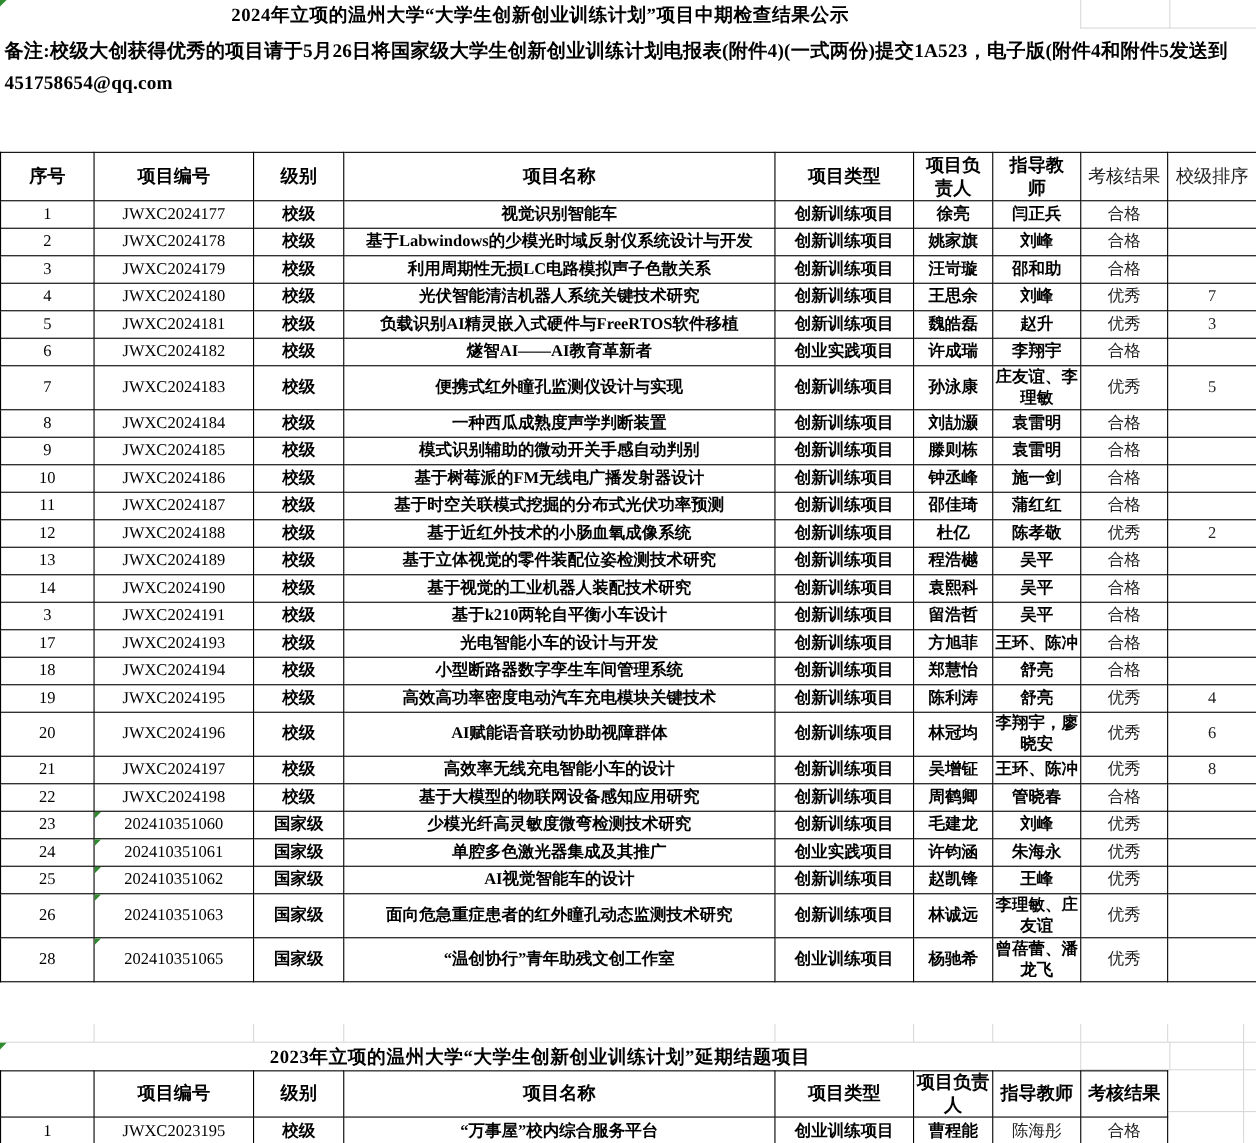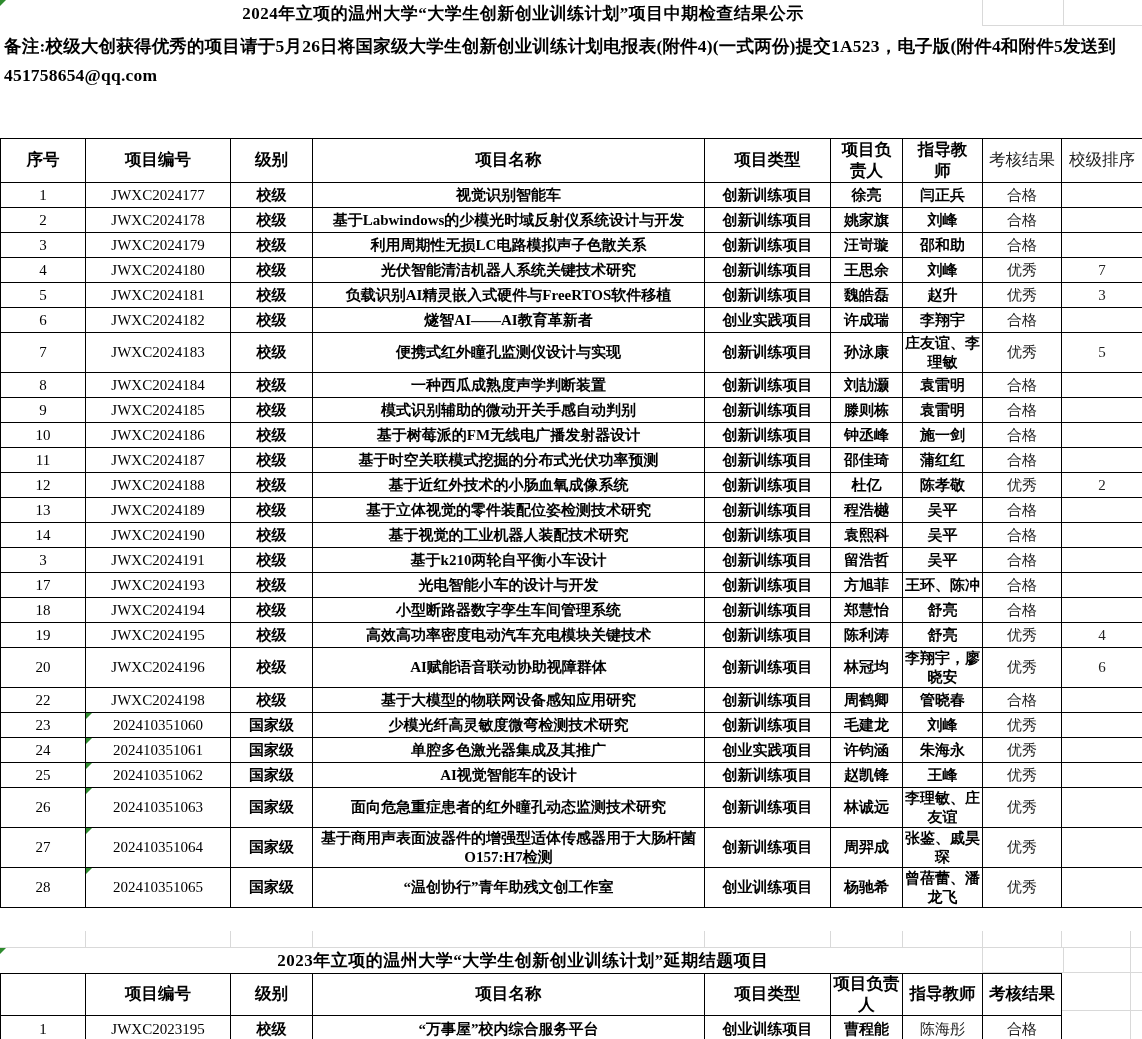--- a/index.html
+++ b/index.html
@@ -3,21 +3,21 @@
 <meta charset="utf-8">
 <style>
   html,body{margin:0;padding:0;background:#fff;}
   body{width:1142px;height:1039px;position:relative;overflow:hidden;
        font-family:"Liberation Serif","DejaVu Serif",serif;color:#000;}
   .abs{position:absolute;}
   
   .title-row{left:0;top:0;width:1142px;height:26px;}
   .title-cell{position:absolute;left:0;top:0;width:982px;height:26px;
       display:flex;align-items:center;justify-content:center;
-      font-weight:bold;font-size:17px;letter-spacing:.5px;margin-left:32px;}
+      font-weight:bold;font-size:17px;letter-spacing:.5px;}
   .ghost{position:absolute;top:0;height:25px;border-left:1px solid #d9d9d9;border-bottom:1px solid #d9d9d9;}
   .note-cell{left:0;top:26px;width:1142px;height:71px;
       font-weight:bold;font-size:17.5px;line-height:29px;padding:6px 4px 0 4px;
       box-sizing:border-box;letter-spacing:.2px;}
   
   table{border-collapse:collapse;table-layout:fixed;background:#fff;}
   td,th{border:1px solid #000;padding:0 2px;text-align:center;vertical-align:middle;
         overflow:hidden;font-size:15px;line-height:1.25;}
   th{font-size:16.5px;white-space:pre-line;}
   th.hb{font-weight:bold;}
@@ -290,20 +290,31 @@
         <td class="num rel">JWXC2024196</td>
         <td class="b">校级</td>
         <td class="b">AI赋能语音联动协助视障群体</td>
         <td class="b">创新训练项目</td>
         <td class="b">林冠均</td>
         <td class="b">李翔宇，廖晓安</td>
         <td class="plain">优秀</td>
         <td class="plain">6</td>
       </tr>
       <tr class="r">
+        <td class="num">21</td>
+        <td class="num rel">JWXC2024197</td>
+        <td class="b">校级</td>
+        <td class="b">高效率无线充电智能小车的设计</td>
+        <td class="b">创新训练项目</td>
+        <td class="b">吴增钲</td>
+        <td class="b">王环、陈冲</td>
+        <td class="plain">优秀</td>
+        <td class="plain">8</td>
+      </tr>
+      <tr class="r">
         <td class="num">22</td>
         <td class="num rel">JWXC2024198</td>
         <td class="b">校级</td>
         <td class="b">基于大模型的物联网设备感知应用研究</td>
         <td class="b">创新训练项目</td>
         <td class="b">周鹤卿</td>
         <td class="b">管晓春</td>
         <td class="plain">合格</td>
         <td class="plain"></td>
       </tr>
@@ -341,31 +352,20 @@
         <td class="plain"></td>
       </tr>
       <tr class="tall">
         <td class="num">26</td>
         <td class="num rel">202410351063<span class="gt"></span></td>
         <td class="b">国家级</td>
         <td class="b">面向危急重症患者的红外瞳孔动态监测技术研究</td>
         <td class="b">创新训练项目</td>
         <td class="b">林诚远</td>
         <td class="b">李理敏、庄友谊</td>
-        <td class="plain">优秀</td>
-        <td class="plain"></td>
-      </tr>
-      <tr class="tall">
-        <td class="num">27</td>
-        <td class="num rel">202410351064<span class="gt"></span></td>
-        <td class="b">国家级</td>
-        <td class="b">基于商用声表面波器件的增强型适体传感器用于大肠杆菌O157:H7检测</td>
-        <td class="b">创新训练项目</td>
-        <td class="b">周羿成</td>
-        <td class="b">张鉴、戚昊琛</td>
         <td class="plain">优秀</td>
         <td class="plain"></td>
       </tr>
       <tr class="tall">
         <td class="num">28</td>
         <td class="num rel">202410351065<span class="gt"></span></td>
         <td class="b">国家级</td>
         <td class="b">“温创协行”青年助残文创工作室</td>
         <td class="b">创业训练项目</td>
         <td class="b">杨驰希</td>

